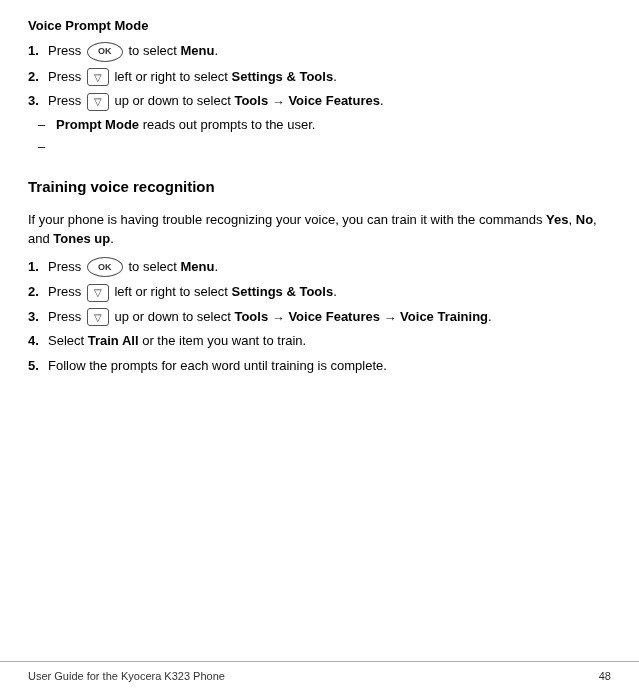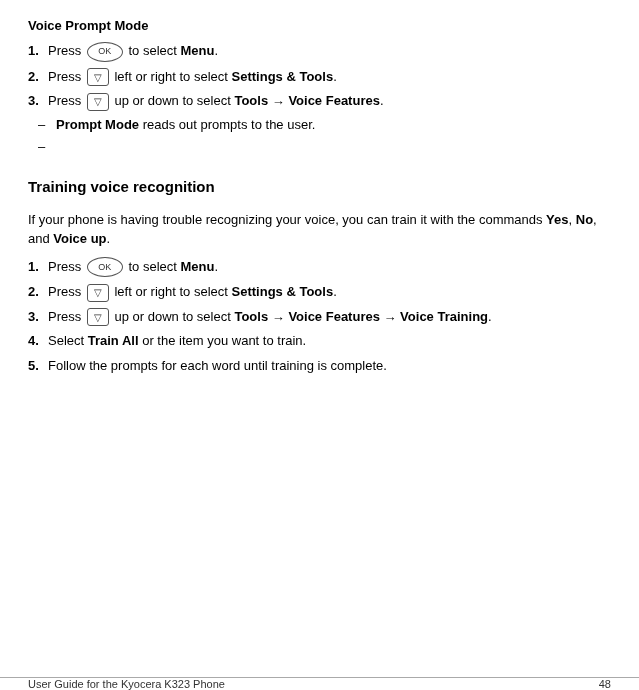--- a/index.html
+++ b/index.html
@@ -67,21 +67,21 @@
 
     .icon-ok {
       display: inline-flex;
       align-items: center;
       justify-content: center;
       border: 1.5px solid #555;
       border-radius: 50%;
       width: 36px;
       height: 20px;
       font-size: 9px;
-      font-weight: normal;
+      font-weight: bold;
       vertical-align: middle;
       margin: 0 2px;
       color: #333;
       background: #fff;
       flex-shrink: 0;
     }
 
     .icon-nav {
       display: inline-flex;
       align-items: center;
@@ -122,21 +122,21 @@
 
     .footer {
       position: absolute;
       bottom: 0;
       left: 0;
       right: 0;
       border-top: 1px solid #aaa;
       display: flex;
       justify-content: space-between;
       align-items: center;
-      padding: 0 28px;
+      padding: 8px 28px;
       font-size: 11px;
       color: #333;
     }
   </style>
 </head>
 <body>
 
 <div class="page-content">
 
   <h1 class="section-title">Voice Prompt Mode</h1>
@@ -177,21 +177,21 @@
         </li>
         <li>
           <span class="dash">–</span>
         </li>
       </ul>
     </li>
   </ol>
 
   <h2 class="section-title">Training voice recognition</h2>
 
-  <p class="intro-text">If your phone is having trouble recognizing your voice, you can train it with the commands <b>Yes</b>, <b>No</b>, and <b>Voice up</b>.</p>
+  <p class="intro-text">If your phone is having trouble recognizing your voice, you can train it with the commands <b>Yes</b>, <b>No</b>, and <b>Tones up</b>.</p>
 
   <ol>
 
     <li>
       <span class="step-num">1.</span>
       <span class="step-body">
         <span>Press</span>
         <span class="icon-ok">OK</span>
         <span> to select </span><b>Menu</b><span>.</span>
       </span>

